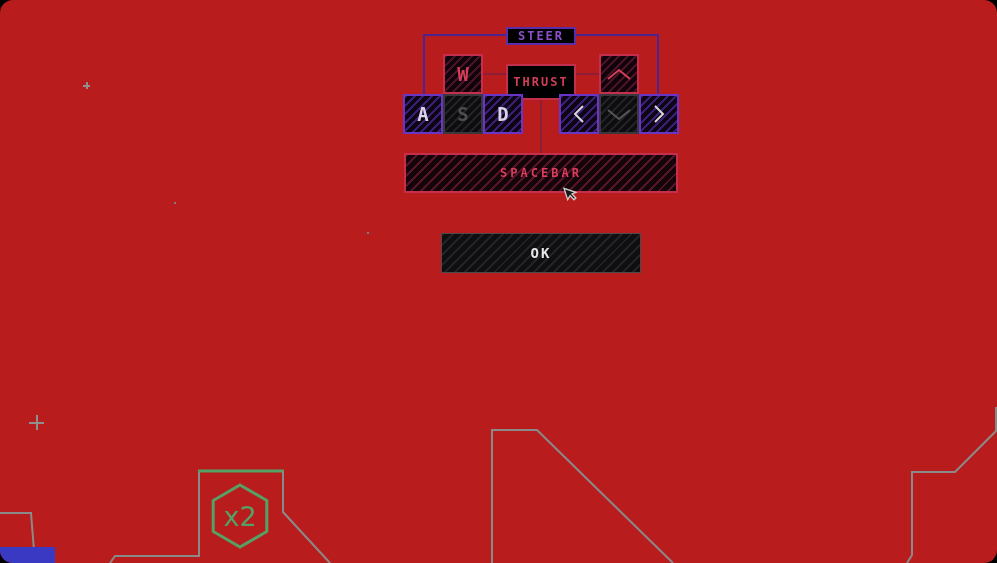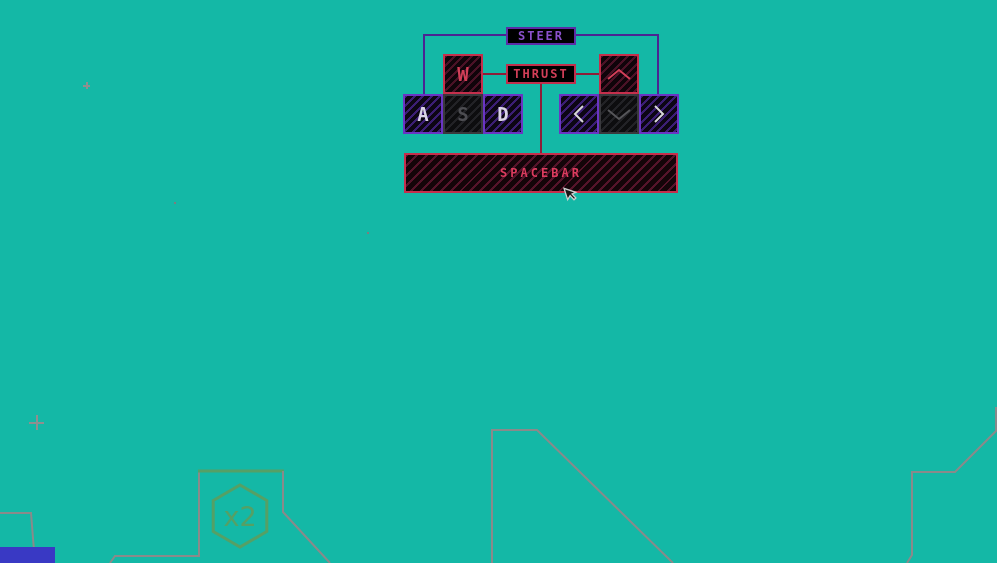--- a/index.html
+++ b/index.html
@@ -1,18 +1,19 @@
 <!DOCTYPE html>
 <html><head>
 <meta charset="utf-8">
 <style>
   html,body{margin:0;padding:0;background:#000;}
   #screen{
-    position:relative;width:997px;height:563px;background:#14b8a6;overflow:hidden;
+    position:relative;width:997px;height:563px;background:#b91c1c;overflow:hidden;
     font-family:"DejaVu Sans Mono", monospace;
+    border-radius:13px;
   }
   
   .key{
     position:absolute;width:40px;height:40px;box-sizing:border-box;
     display:flex;align-items:center;justify-content:center;
     font-size:19px;font-weight:bold;
   }
   .key.purple{
     border:2px solid #6a34c4;color:#d9d3e6;
     background:repeating-linear-gradient(135deg,#3b1e74 0,#3b1e74 2px,#0c0614 2px,#0c0614 6px);
@@ -25,21 +26,21 @@
     border:2px solid #39393d;color:#4d4d52;
     background:repeating-linear-gradient(135deg,#222226 0,#222226 2px,#0d0d0f 2px,#0d0d0f 6px);
   }
   
   .label-box{
     position:absolute;box-sizing:border-box;border:2px solid;background:#000;
     display:flex;align-items:center;justify-content:center;
     font-size:12px;font-weight:bold;letter-spacing:2px;
   }
   #steer-box{left:506px;top:27px;width:70px;height:18px;border-color:#5b2da6;color:#8b51cc;}
-  #thrust-box{left:506px;top:64px;width:70px;height:20px;border-color:#c02f4c;color:#d23f58;}
+  #thrust-box{left:506px;top:64px;width:70px;height:36px;border-color:#c02f4c;color:#d23f58;}
   
   .conn{position:absolute;}
   .conn.purple{background:#4b2492;}
   .conn.red{background:#8e1e38;}
   
   #spacebar{
     position:absolute;left:404px;top:153px;width:274px;height:40px;box-sizing:border-box;
     border:2px solid #c52f4c;color:#dd3c5f;
     background:repeating-linear-gradient(135deg,#55142a 0,#55142a 2px,#140509 2px,#140509 7px);
     display:flex;align-items:center;justify-content:center;
@@ -119,20 +120,23 @@
   <div id="spacebar">
     <span>SPACEBAR</span>
   </div>
 
   <svg id="mouse-cursor" width="16" height="20" viewBox="0 0 16 20">
     <g transform="rotate(-18 6 8)">
       <path d="M3,1 L3,13 L6.6,9.8 L9,15 L11.3,13.9 L8.9,8.9 L13,8.6 Z" fill="#161616" stroke="#cfcfcf" stroke-width="1.3"></path>
     </g>
   </svg>
 
+  <div id="ok-button">
+    <span>OK</span>
+  </div>
 
   <div class="plus" style="left:83px;top:82px;width:7px;height:7px;"></div>
   <div class="dot" style="left:174px;top:202px;"></div>
   <div class="dot" style="left:367px;top:232px;"></div>
   <div class="plus" style="left:29px;top:415px;width:15px;height:15px;"></div>
 
   <svg id="terrain-svg" width="997" height="563" viewBox="0 0 997 563">
     <polyline points="0,513 31,513 35,563" fill="none" stroke="#8a8a8a" stroke-width="2"></polyline>
     <polyline points="110,563 115,556 199,556 199,471" fill="none" stroke="#8a8a8a" stroke-width="2"></polyline>
     <line x1="198" y1="471" x2="284" y2="471" stroke="#55a065" stroke-width="3"></line>

